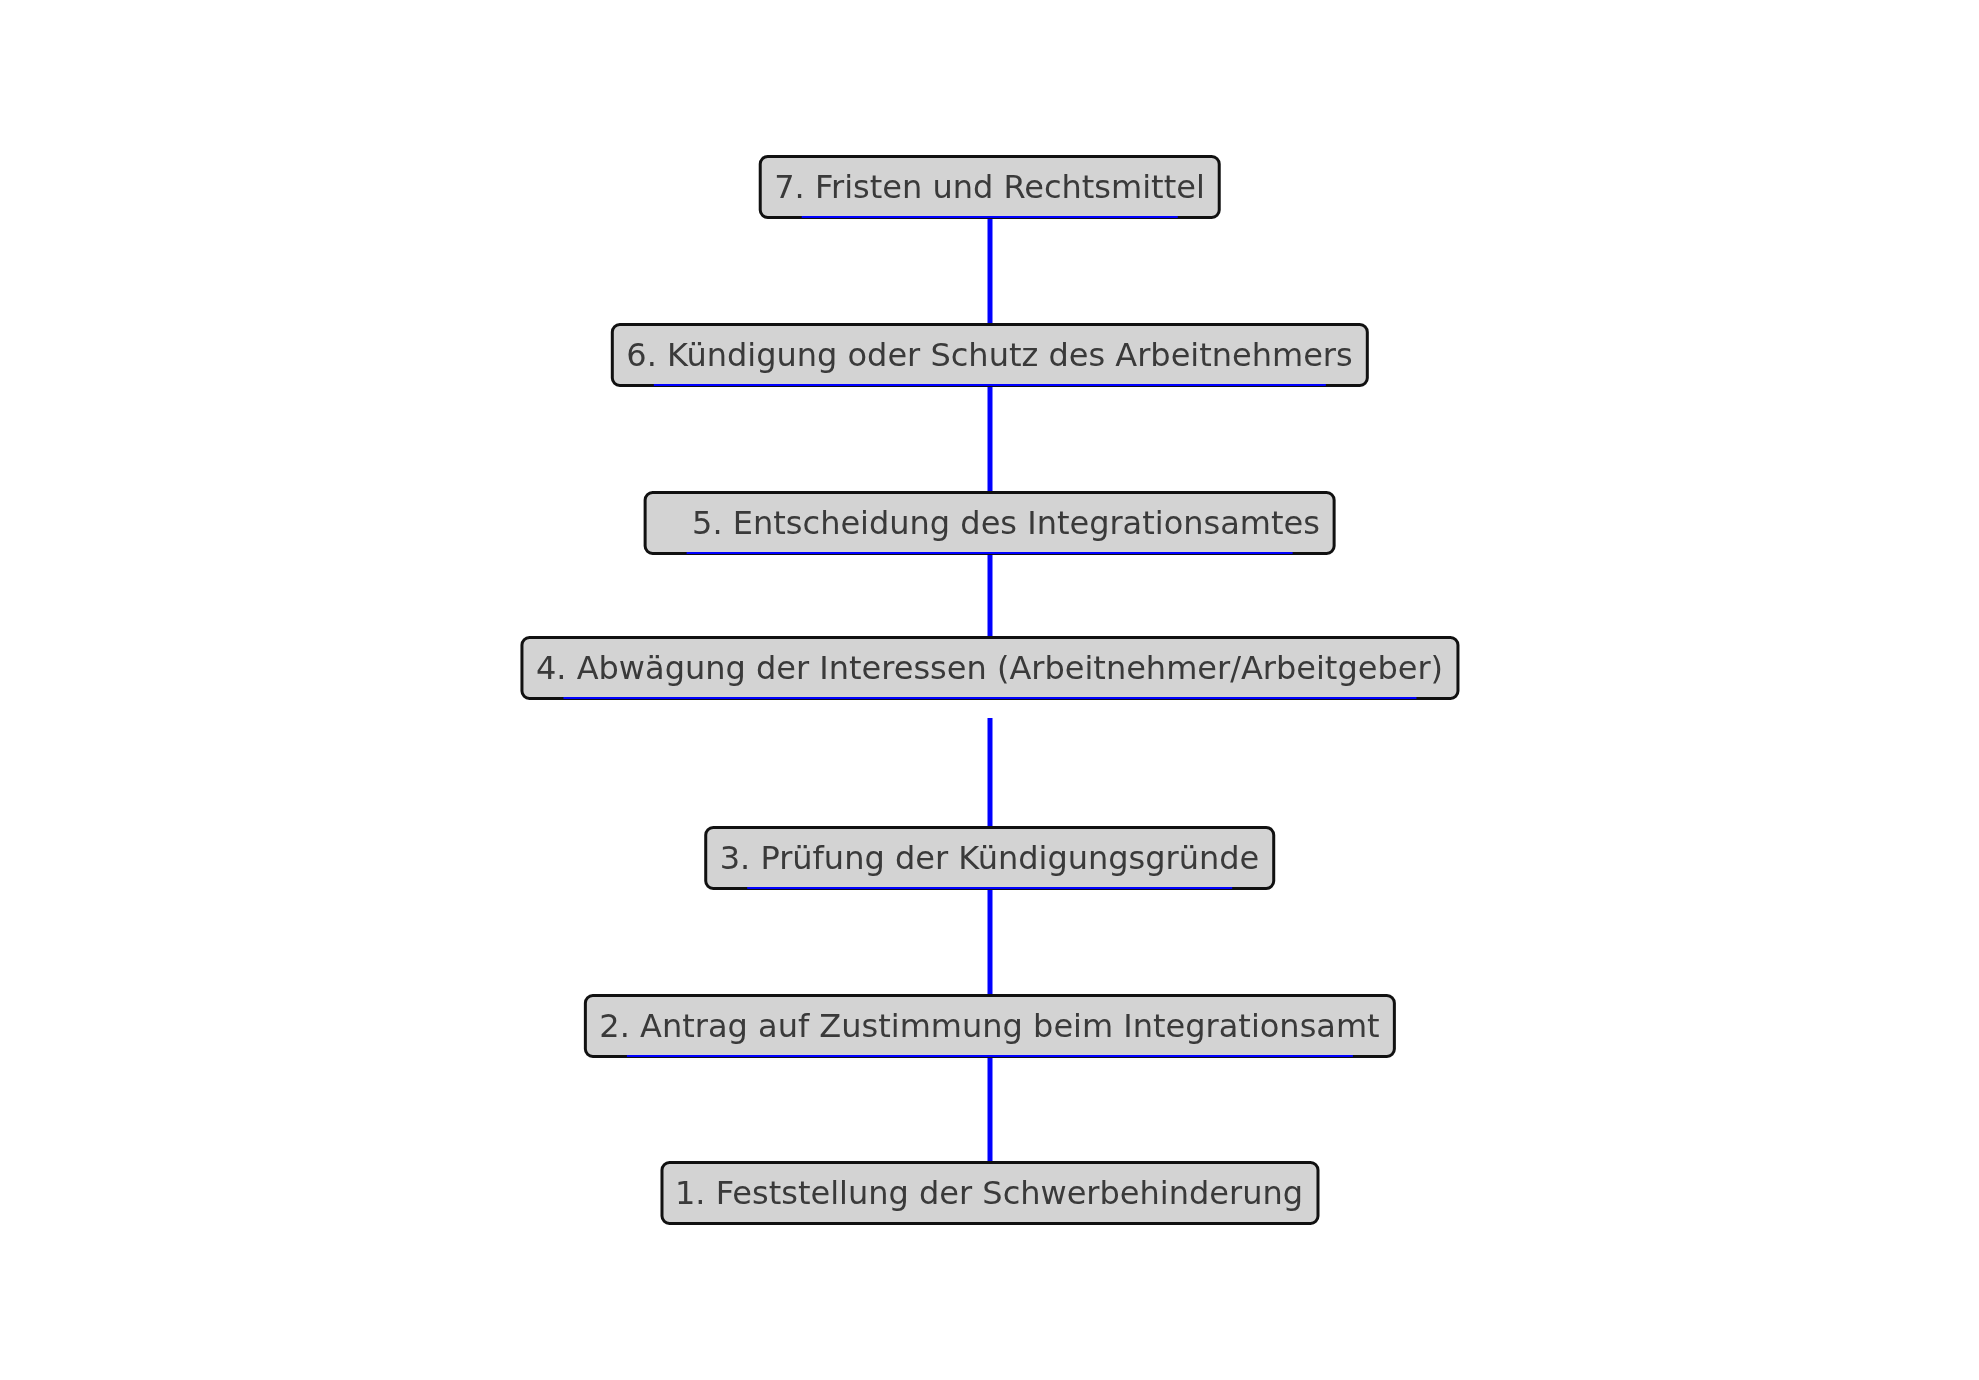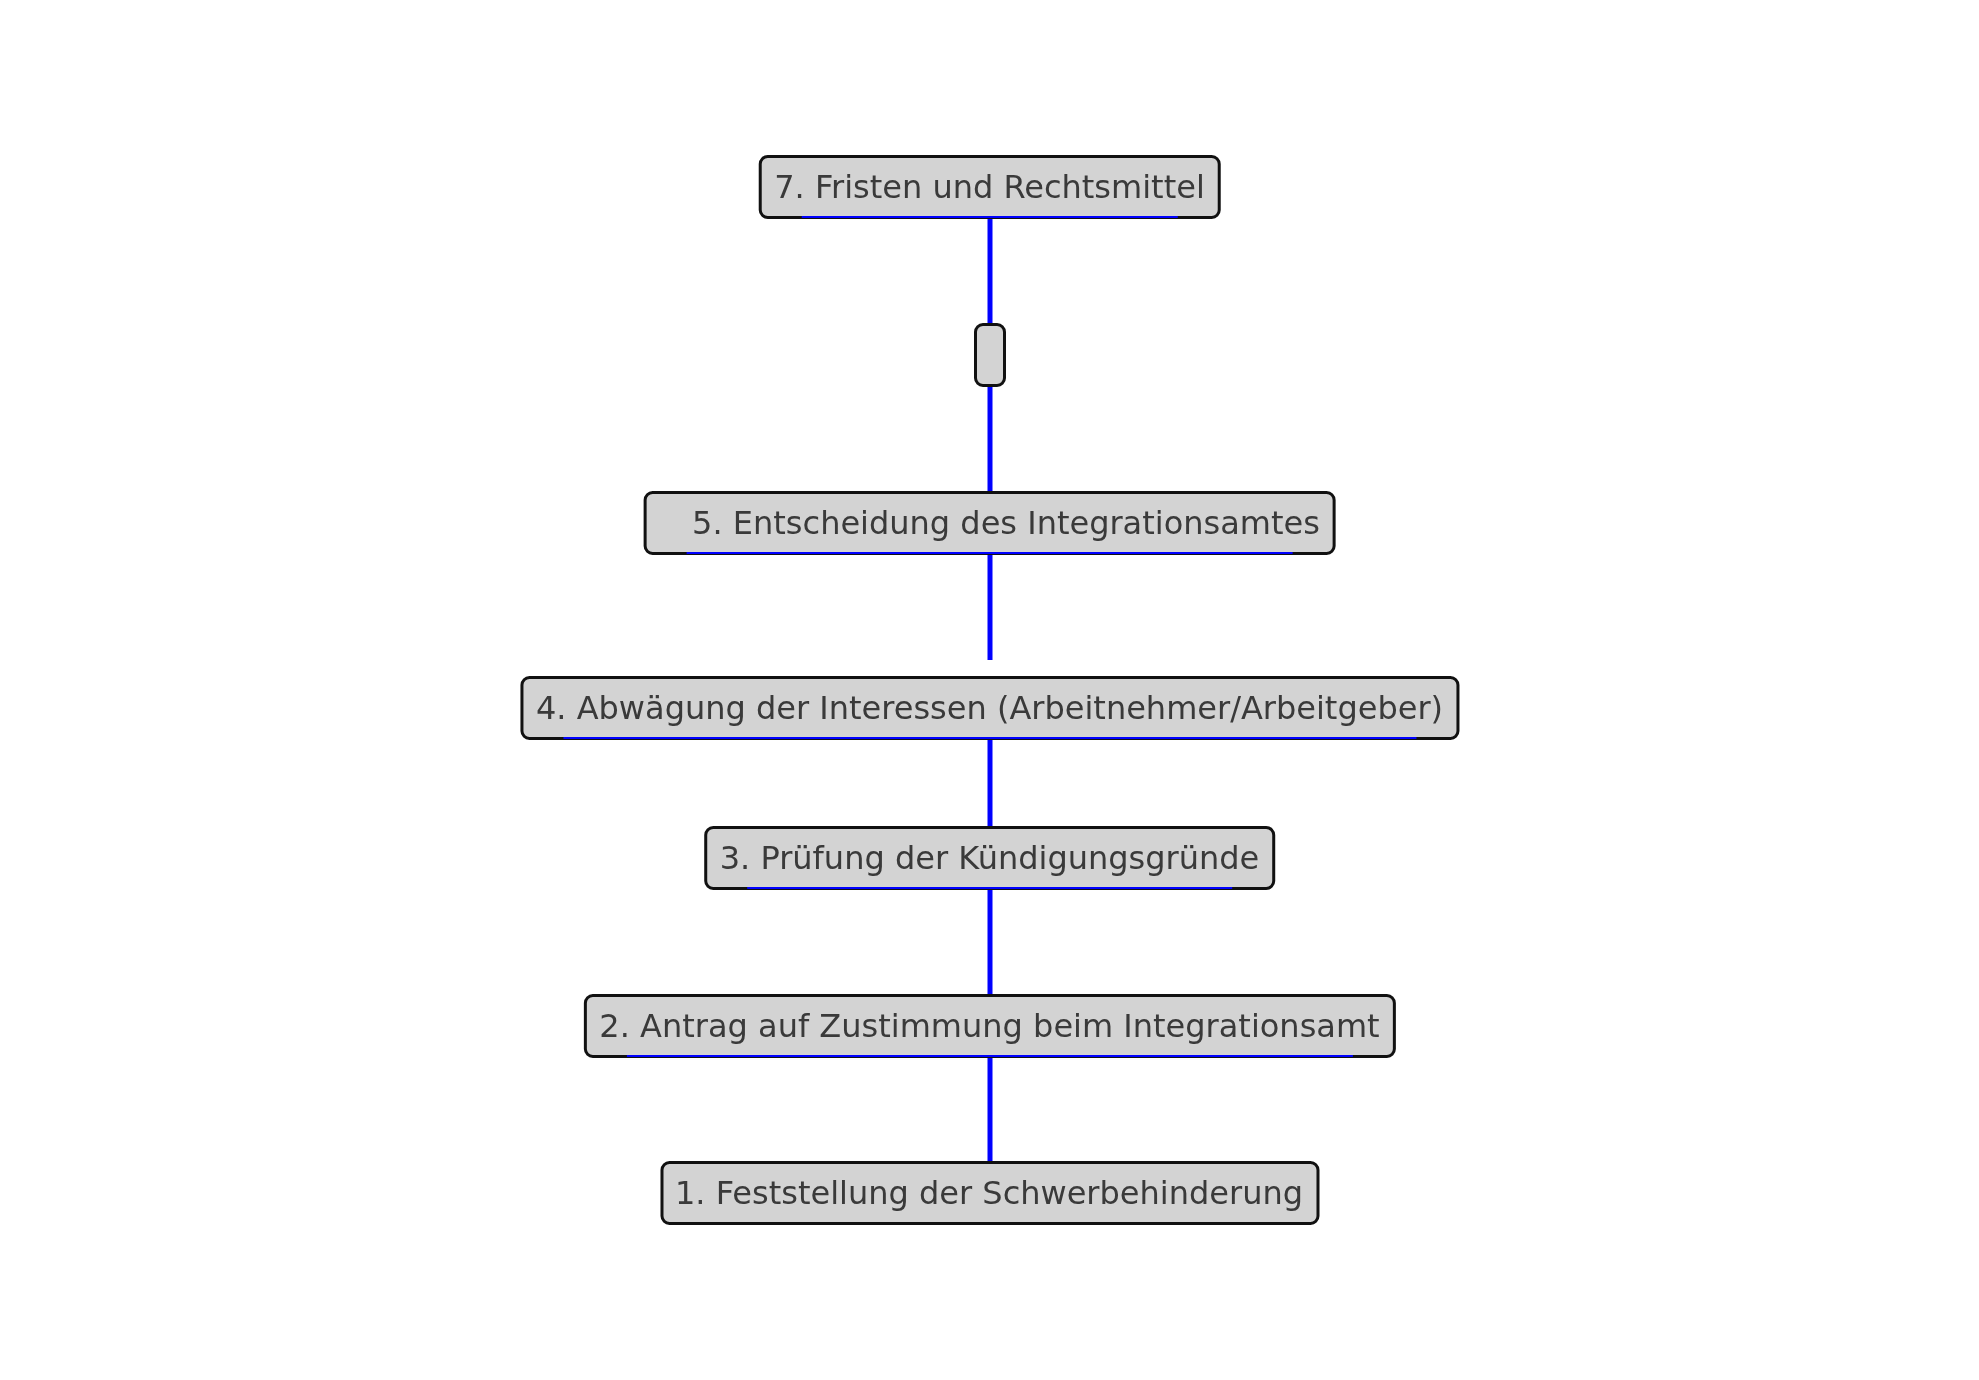--- a/index.html
+++ b/index.html
@@ -63,29 +63,30 @@
   <div class="edge-v" style="top:718px;height:110px;"></div>
   <div class="edge-v" style="top:886px;height:110px;"></div>
   <div class="edge-v" style="top:1054px;height:109px;"></div>
 
   <div class="flow-node" style="top:155px;">
     <span>7. Fristen und Rechtsmittel</span>
     <div class="edge-h"></div>
   </div>
 
   <div class="flow-node" style="top:323px;">
+    <span>6. Kündigung oder Schutz des Arbeitnehmers</span>
     <div class="edge-h"></div>
   </div>
 
   <div class="flow-node" style="top:491px;padding-left:46px;">
     <span>5. Entscheidung des Integrationsamtes</span>
     <div class="edge-h"></div>
   </div>
 
-  <div class="flow-node" style="top:676px;justify-content:center;">
+  <div class="flow-node" style="top:636px;justify-content:center;">
     <span>4. Abwägung der Interessen (Arbeitnehmer/Arbeitgeber)</span>
     <div class="edge-h"></div>
   </div>
 
   <div class="flow-node" style="top:826px;">
     <span>3. Prüfung der Kündigungsgründe</span>
     <div class="edge-h"></div>
   </div>
 
   <div class="flow-node" style="top:994px;">

